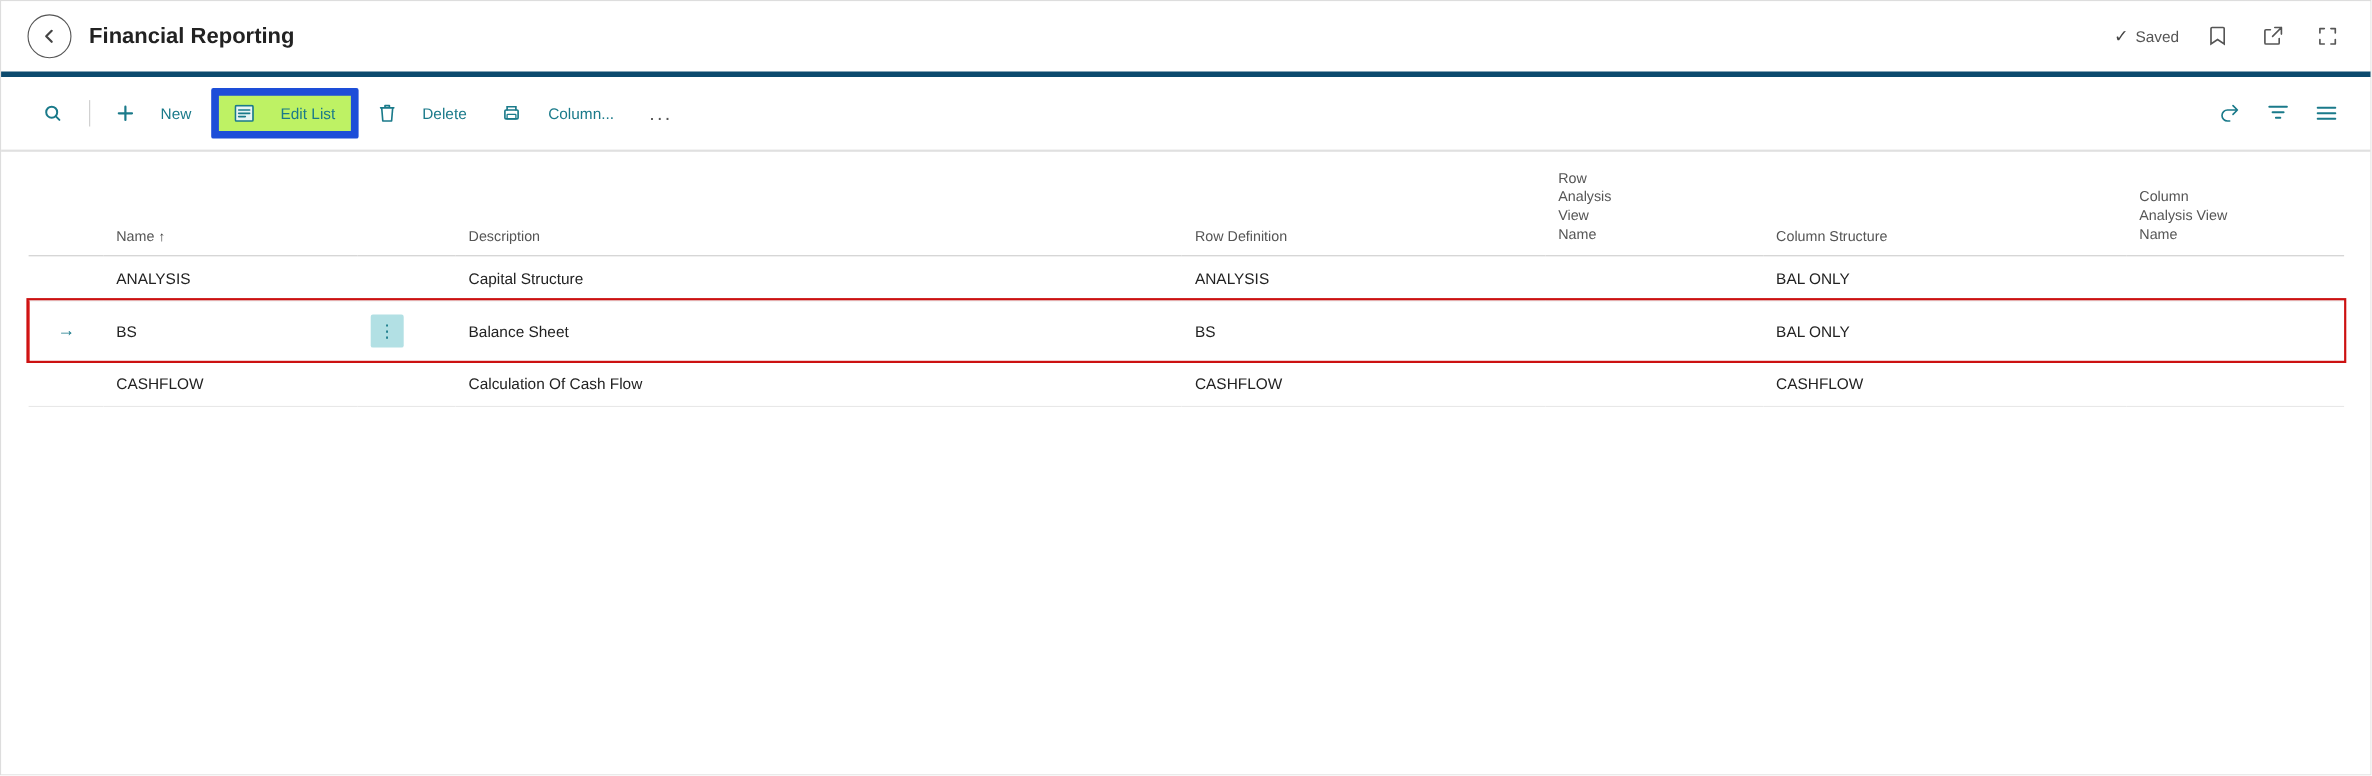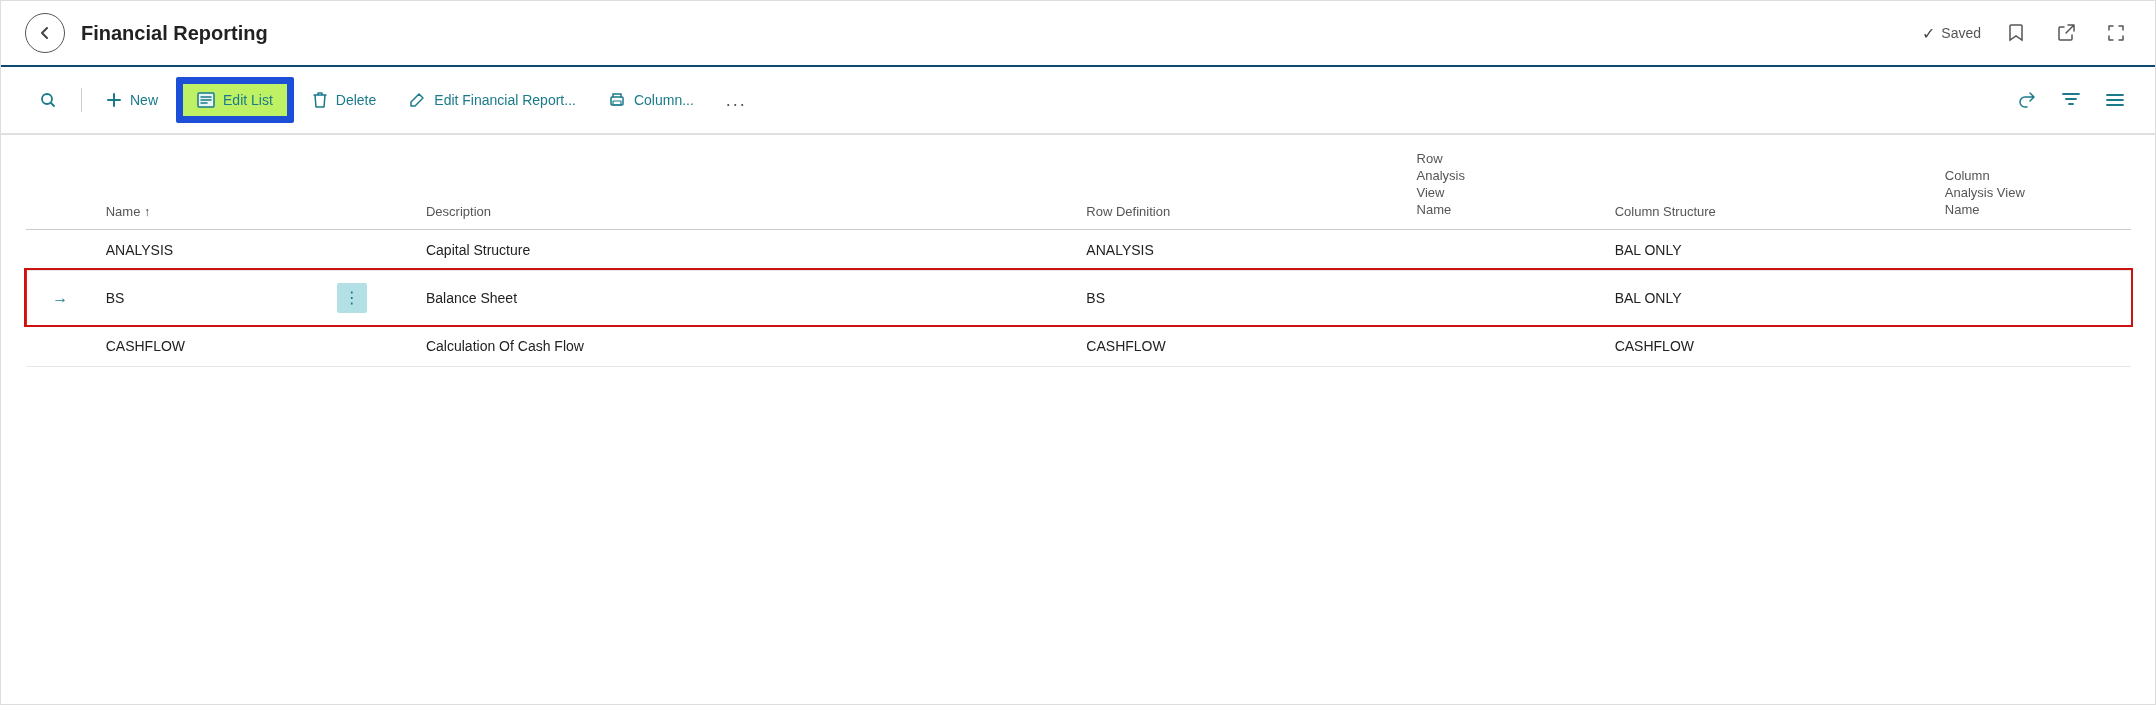--- a/index.html
+++ b/index.html
@@ -13,21 +13,21 @@
       width: 2156px;
       min-height: 705px;
       background: #fff;
       border: 1px solid #ddd;
     }
     
     .header {
       display: flex;
       align-items: center;
       padding: 12px 24px;
-      border-bottom: 2px solid #0c4a6e;
+      border-bottom: 5px solid #0c4a6e;
       gap: 16px;
     }
     .back-btn {
       width: 40px; height: 40px;
       border-radius: 50%;
       border: 1.5px solid #555;
       display: flex; align-items: center; justify-content: center;
       cursor: pointer;
       color: #444;
       font-size: 18px;
@@ -59,21 +59,21 @@
 
     
     .toolbar {
       display: flex;
       align-items: center;
       padding: 10px 24px;
       border-bottom: 2px solid #e0e0e0;
       gap: 4px;
     }
     .toolbar-btn {
-      display: flex; align-items: center; gap: 8px;
+      display: flex; align-items: center; gap: 24px;
       padding: 8px 14px;
       border: none;
       background: transparent;
       cursor: pointer;
       color: #1a7a8a;
       font-size: 14px;
       border-radius: 2px;
       white-space: nowrap;
       justify-content: center;
     }
@@ -238,26 +238,20 @@
       <span>Edit List</span>
     </button>
     <button class="toolbar-btn">
       <svg width="16" height="18" viewBox="0 0 16 18" fill="none">
         <path d="M2 4h12M6 4V2h4v2M3 4l1 12h8l1-12" stroke="#1a7a8a" stroke-width="1.5" stroke-linecap="round" stroke-linejoin="round"></path>
       </svg>
       <span>Delete</span>
     </button>
     <button class="toolbar-btn">
       <svg width="18" height="18" viewBox="0 0 18 18" fill="none">
-        <path d="M11 3l4 4-8 8H3v-4l8-8z" stroke="#1a7a8a" stroke-width="1.5" stroke-linecap="round" stroke-linejoin="round" fill="none"></path>
-      </svg>
-      <span>Edit Financial Report...</span>
-    </button>
-    <button class="toolbar-btn">
-      <svg width="18" height="18" viewBox="0 0 18 18" fill="none">
         <rect x="3" y="6" width="12" height="8" rx="1" stroke="#1a7a8a" stroke-width="1.5" fill="none"></rect>
         <path d="M5 6V3h8v3" stroke="#1a7a8a" stroke-width="1.5" stroke-linecap="round"></path>
         <rect x="5" y="10" width="8" height="4" rx="0.5" stroke="#1a7a8a" stroke-width="1.2" fill="none"></rect>
       </svg>
       <span>Column...</span>
     </button>
     <button class="toolbar-btn">
       <span style="font-size:18px;letter-spacing:2px;color:#555;">...</span>
     </button>
 

